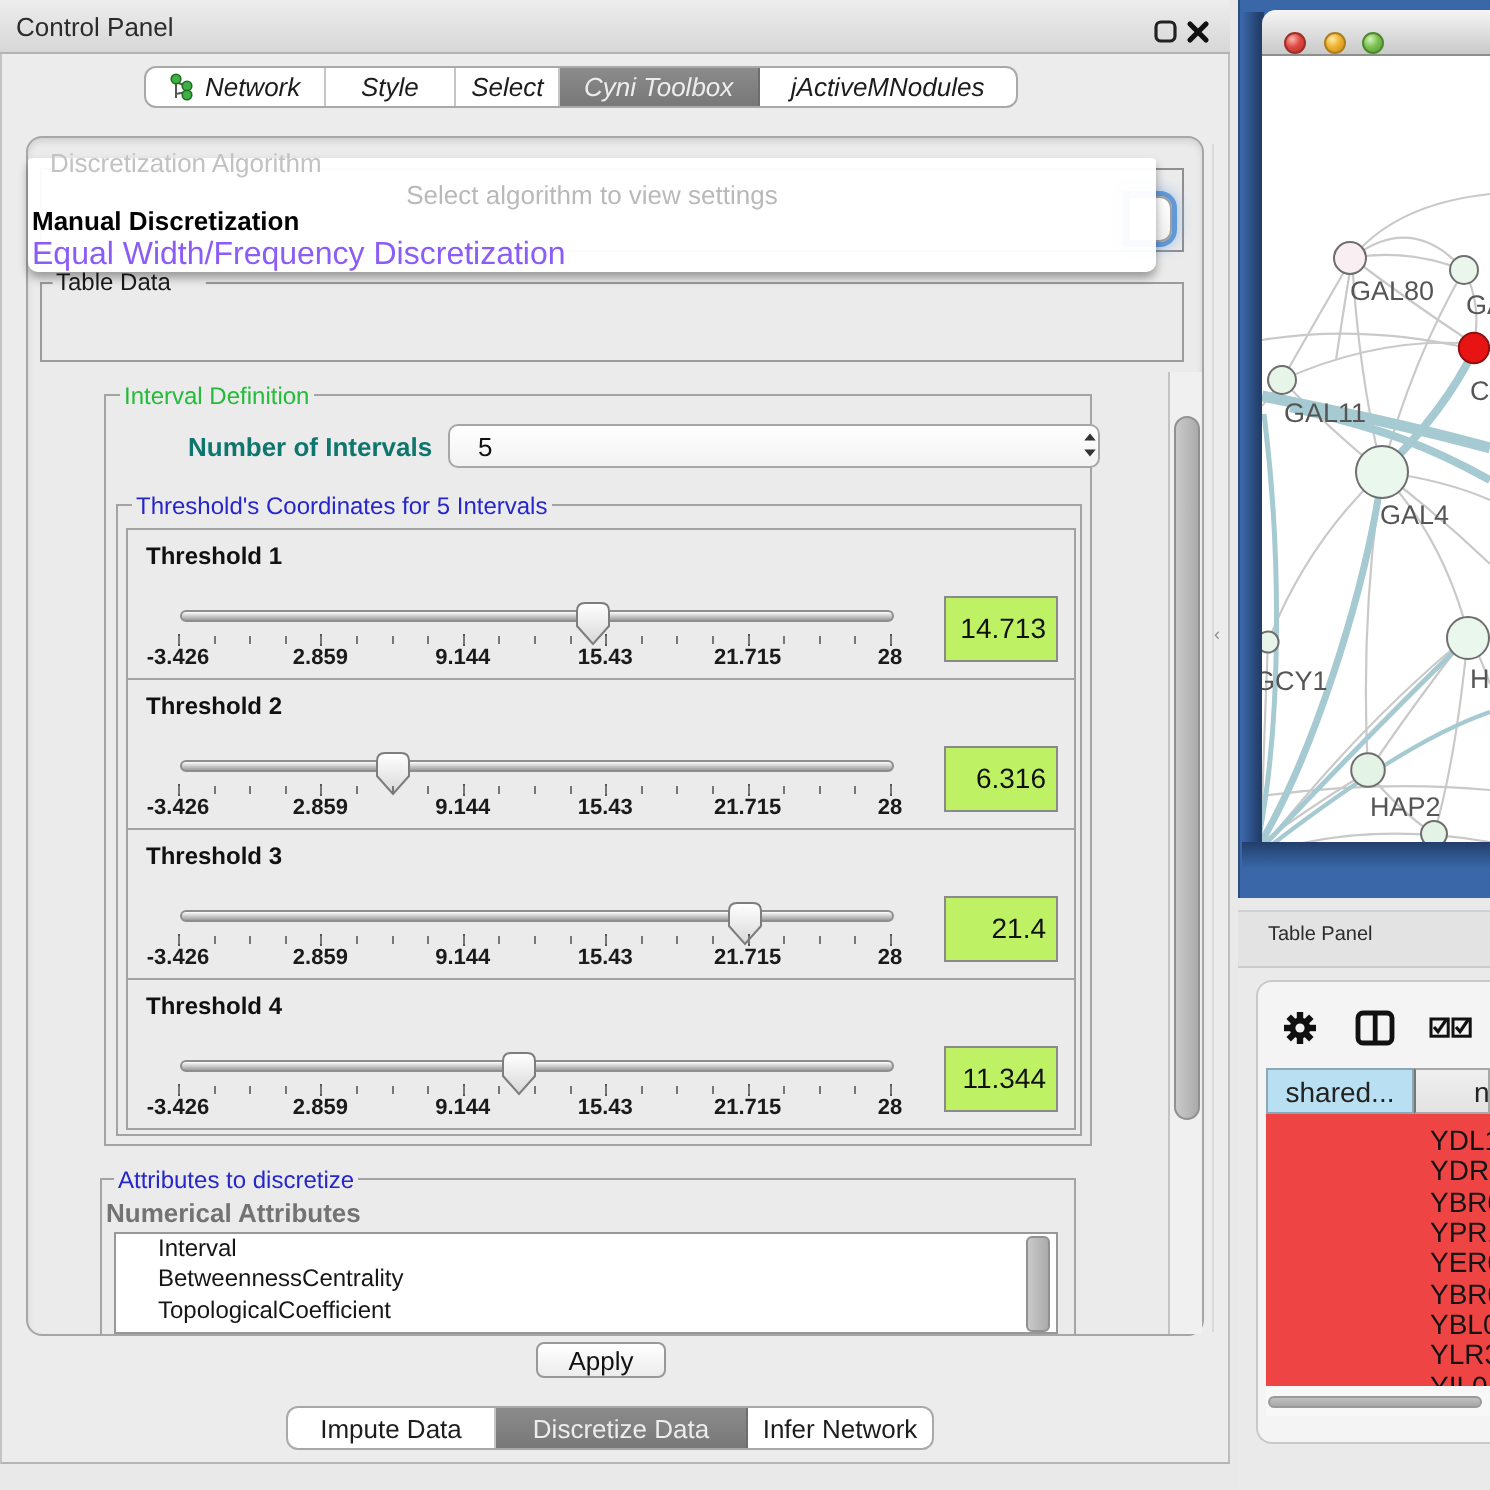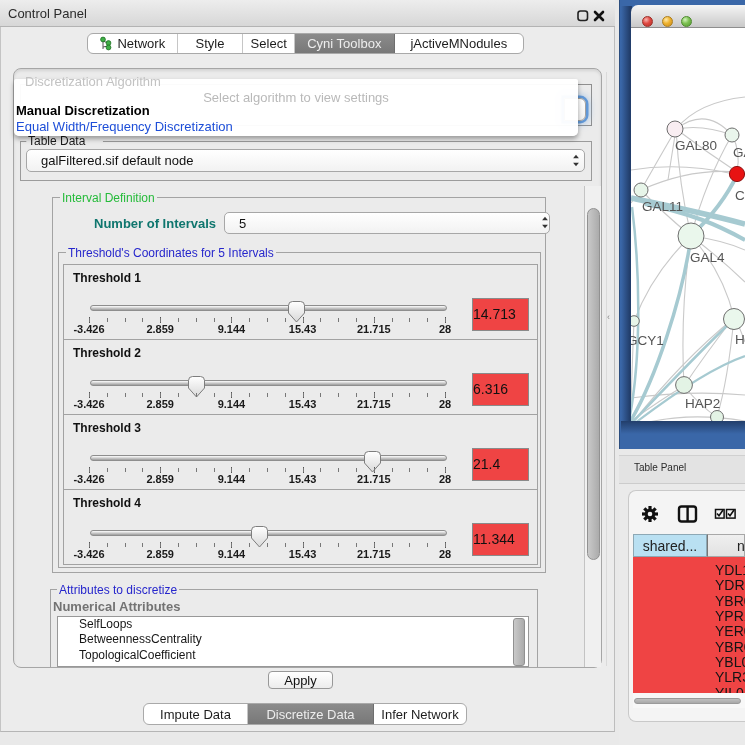--- a/index.html
+++ b/index.html
@@ -32,37 +32,37 @@
   .stepper .dn{width:0;height:0;border-left:4.5px solid transparent;border-right:4.5px solid transparent;border-top:5px solid #333;}
 
   
   .tpanel{position:absolute;left:63px;width:475px;height:76px;border:1px solid #a2a2a2;box-sizing:border-box;background:#ebebeb;}
   .tpanel .tlab{position:absolute;left:9px;top:6px;font-size:12px;font-weight:bold;color:#111;}
   .track{position:absolute;left:26px;top:39.5px;width:357px;height:6px;border-radius:3px;background:linear-gradient(#fdfdfd,#9d9d9d);border:1px solid #8e8e8e;box-sizing:border-box;}
   .ticksMa{position:absolute;left:25px;top:52px;width:358px;height:5.5px;background:repeating-linear-gradient(to right,#555 0,#555 1px,transparent 1px,transparent 71.2px);}
   .ticksMi{position:absolute;left:25px;top:52.5px;width:358px;height:4.5px;background:repeating-linear-gradient(to right,#777 0,#777 1px,transparent 1px,transparent 17.8px);}
   .tlabels{position:absolute;top:58px;font-size:11px;font-weight:bold;color:#1a1a1a;}
   .tlabels span{position:absolute;transform:translateX(-50%);white-space:nowrap;}
-  .vbox{position:absolute;left:408px;top:33px;width:57px;height:33px;background:#ef4444;border:1px solid #8a8a8a;box-sizing:border-box;font-size:14px;color:#111;text-align:left;line-height:31px;padding-right:5px;}
+  .vbox{position:absolute;left:408px;top:33px;width:57px;height:33px;background:#bef264;border:1px solid #8a8a8a;box-sizing:border-box;font-size:14px;color:#111;text-align:right;line-height:31px;padding-right:5px;}
   .thumb{position:absolute;top:34.5px;width:19px;height:24px;}
 
   
   #attrlist{left:57px;top:616px;width:472px;height:51px;background:#fff;border:1px solid #989898;box-sizing:border-box;font-size:12px;color:#161616;overflow:hidden;}
   #attrlist div{padding-left:21px;height:15.4px;line-height:15.4px;}
 
   .btn{position:absolute;background:linear-gradient(#ffffff,#ececec);border:1px solid #989898;border-radius:4px;box-sizing:border-box;font-size:13px;color:#111;text-align:center;}
 
   
   .sb-thumb{position:absolute;background:linear-gradient(to right,#c9c9c9,#ababab);border:1px solid #919191;border-radius:7px;box-sizing:border-box;}
 
   
   #popup{left:14px;top:78.5px;width:564px;height:57px;background:rgba(255,255,255,0.96);border-radius:2px 2px 5px 5px;box-shadow:0 3px 5px rgba(0,0,0,0.35);}
   #popup .hint{position:absolute;left:0;width:100%;top:11px;text-align:center;color:#b9b9b9;font-size:13px;}
   #popup .it1{position:absolute;left:2px;top:24px;font-size:13px;font-weight:bold;color:#000;}
-  #popup .it2{position:absolute;left:2px;top:40px;font-size:13px;color:#1d4ed8;}
+  #popup .it2{position:absolute;left:2px;top:40px;font-size:16px;color:#8b5cf6;}
 
   
   #desk{left:619px;top:0;width:126px;height:449px;background:#3a67a8;border-left:1px solid #2c4e7f;box-sizing:border-box;}
   #nwin-title{left:631px;top:5px;width:114px;height:23px;background:linear-gradient(#f5f5f5,#c9c9c9);border-radius:7px 0 0 0;border-bottom:1px solid #8e8e8e;box-sizing:border-box;}
   .tl{position:absolute;top:11px;width:11px;height:11px;border-radius:50%;box-sizing:border-box;}
   #ncanvas{left:631px;top:28px;width:114px;height:393px;background:#fff;}
 
   #tp-bar{left:619px;top:455px;width:126px;height:29px;background:#e3e3e3;border-top:1px solid #d0d0d0;border-bottom:1px solid #cccccc;box-sizing:border-box;}
   #tp-bar .t{position:absolute;left:15px;top:6px;font-size:10px;color:#2b2b2b;}
   #tp-below{left:619px;top:484px;width:126px;height:261px;background:#eaeaea;}
@@ -76,21 +76,21 @@
   <div id="cp-title" class="abs">
       <span class="t">Control Panel</span>
     <svg class="wbtn" style="left:577px" width="12" height="12">
         <rect x="1" y="1" width="9.5" height="9.5" rx="2.5" fill="none" stroke="#222" stroke-width="1.6"></rect>
       </svg>
     <svg class="wbtn" style="left:593px" width="12" height="12">
         <path d="M2 2 L10 10 M10 2 L2 10" stroke="#111" stroke-width="2.6" stroke-linecap="round"></path>
       </svg>
   </div>
 
-  <div class="pill abs" style="left:87px;top:33px;width:437px;height:21px;">
+  <div class="pill abs" style="left:72px;top:33px;width:437px;height:21px;font-style:italic;">
     <div class="seg" style="width:90px;">
       <svg width="14" height="16" style="margin-right:4px">
           <path d="M4 3 L4 13 M4 5 L9 7 M4 11 L9 10" stroke="#555" stroke-width="1" fill="none"></path>
           <circle cx="4" cy="3.5" r="2.4" fill="#3faf46" stroke="#1d7022" stroke-width="0.8"></circle>
           <circle cx="9.5" cy="7" r="2.4" fill="#3faf46" stroke="#1d7022" stroke-width="0.8"></circle>
           <circle cx="9.5" cy="11.5" r="2.4" fill="#3faf46" stroke="#1d7022" stroke-width="0.8"></circle>
         </svg>
       Network</div>
     <div class="seg" style="width:66px;">Style</div>
     <div class="seg" style="width:52px;">Select</div>
@@ -104,27 +104,20 @@
 
   <div class="abs" style="left:584px;top:186px;width:17px;height:481px;background:#f0f0f0;border-left:1px solid #c3c3c3;box-sizing:border-box;"></div>
   <div class="sb-thumb" style="left:586.5px;top:208px;width:13px;height:352px;"></div>
 
   <div class="grpline" style="left:20px;top:84px;width:572px;height:42px;border-color:#8f8f8f;"></div>
 
   <div class="abs" style="left:564px;top:98px;width:22px;height:22.5px;background:linear-gradient(#fff,#f0f0f0);border:1px solid #a0a0a0;border-radius:0 6px 6px 0;box-sizing:border-box;box-shadow:0 0 0 2.5px rgba(88,145,212,0.9), 0 0 7px 3px rgba(120,170,225,0.6);"></div>
 
   <div class="grptitle" style="left:28px;top:134px;color:#1a1a1a;">Table Data</div>
   <div class="grpline" style="left:20px;top:141px;width:572px;height:40px;border-color:#9b9b9b;clip-path:polygon(0 0, 1.1% 0, 1.1% 18%, 14.5% 18%, 14.5% 0, 100% 0, 100% 100%, 0 100%);"></div>
-  <div class="combo" style="left:26px;top:149px;width:559px;height:23px;">
-    <span class="cv">galFiltered.sif default node</span>
-    <div class="stepper" style="left:545px;top:4px;">
-        <div class="up" style="transform:scale(0.72)"></div>
-        <div class="dn" style="transform:scale(0.72)"></div>
-      </div>
-  </div>
 
   <div id="popup" class="abs">
     <div class="hint">Select algorithm to view settings</div>
     <div class="it1">Manual Discretization</div>
     <div class="it2">Equal Width/Frequency Discretization</div>
   </div>
 
   <div class="grptitle" style="left:25px;top:74px;color:#c2c2c2;font-size:13px;">Discretization Algorithm</div>
 
   <div class="grpline" style="left:52px;top:197px;width:494px;height:376px;border-color:#a3a3a3;"></div>
@@ -238,21 +231,21 @@
           <span style="left:381.0px">28</span>
         </div>
     <div class="vbox">11.344</div>
   </div>
   </div>
 
   <div class="grpline" style="left:50px;top:589px;width:488px;height:85px;border-color:#a3a3a3;clip-path:inset(0 0 7px 0);"></div>
   <div class="grptitle" style="left:57px;top:583px;color:#2626cc;background:#ebebeb;padding:0 2px;">Attributes to discretize</div>
   <div class="abs" style="left:53px;top:599px;font-size:13px;font-weight:bold;color:#737373;">Numerical Attributes</div>
   <div id="attrlist" class="abs">
-    <div>SelfLoops</div>
+    <div>Interval</div>
     <div>BetweennessCentrality</div>
     <div>TopologicalCoefficient</div>
   </div>
   <div class="sb-thumb" style="left:513px;top:617.5px;width:12px;height:48px;border-radius:3px;"></div>
 
   <div class="btn" style="left:268px;top:671px;width:65px;height:18px;line-height:17px;">Apply</div>
 
   <div class="pill abs" style="left:143px;top:703px;width:324px;height:22px;">
     <div class="seg" style="width:104px;">Impute Data</div>
     <div class="seg sel" style="width:126px;">Discretize Data</div>

